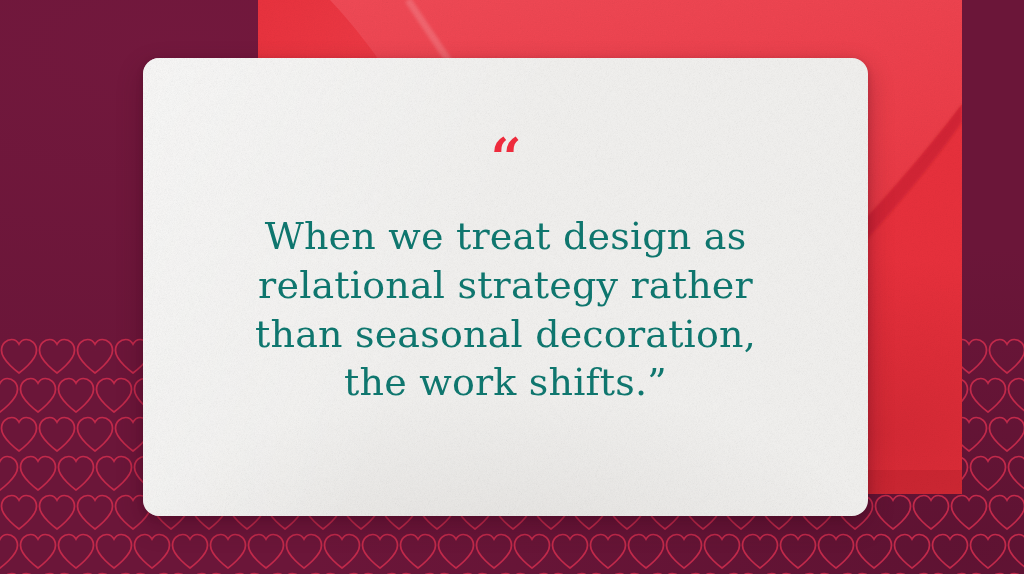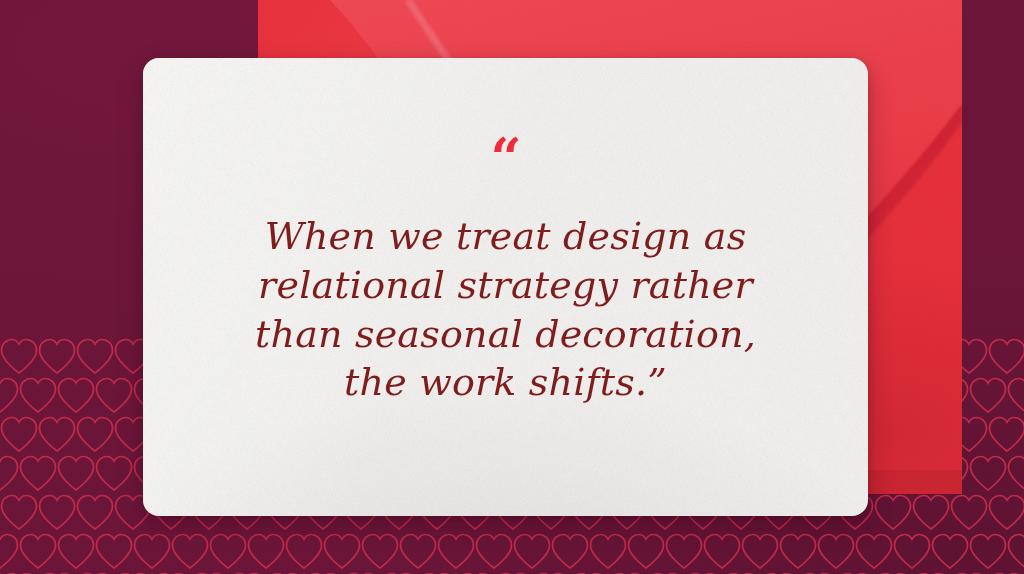--- a/index.html
+++ b/index.html
@@ -118,25 +118,24 @@
     color: #EE2B3C;
     letter-spacing: -1px;
     user-select: none;
   }
 
   #quote-text {
     margin-top: 38px;
     width: 560px;
     text-align: center;
     font-family: "DejaVu Serif", serif;
-    font-style: italic;
     font-weight: 400;
     font-size: 38px;
     line-height: 1.28;
-    color: #7f1d1d;
+    color: #0f766e;
     letter-spacing: 0.2px;
     white-space: pre-line;
   }
 </style>
 </head>
 <body>
 
 <div id="stage">
 
   <div id="bg-base"></div>

